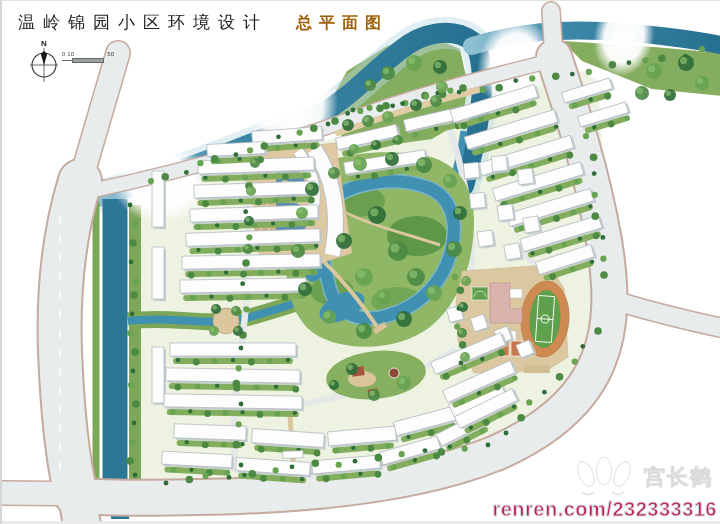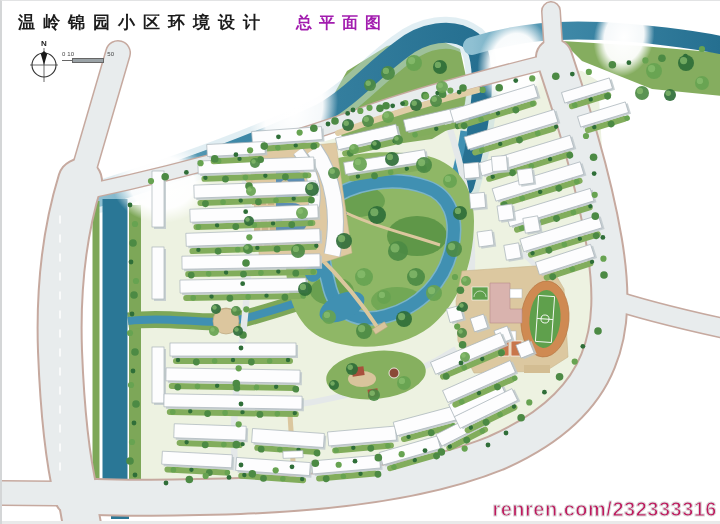--- a/index.html
+++ b/index.html
@@ -8,22 +8,22 @@
     --building:#fdfdfd; --building-shadow:#bfc9cd; --plaza-tan:#dfc9a2;
     --track-orange:#cf8a52; --pitch-green:#5fa04c; --court-orange:#c8764b;
     --school-pink:#d9b3ae; --lake-blue:#4090b2; --star-blue:#b8d4ea;
   }
   html,body{margin:0;padding:0;background:#fff;}
   .page{position:relative;width:720px;height:524px;background:#fff;overflow:hidden;
         border-left:2px solid #d4d6d7;border-top:1px solid #e2e3e4;
         font-family:"Liberation Sans","DejaVu Sans",sans-serif;}
   .map-svg{position:absolute;left:0;top:0;width:720px;height:524px;}
   .header{position:absolute;left:16px;top:10px;display:flex;align-items:baseline;z-index:5;}
-  .title{font-size:17px;font-weight:bold;color:#1c1c1c;letter-spacing:8px;white-space:nowrap;}
-  .subtitle{font-size:16px;font-weight:bold;color:#a21caf;letter-spacing:7px;margin-left:28px;white-space:nowrap;}
+  .title{font-size:17px;font-weight:normal;color:#1c1c1c;letter-spacing:8px;white-space:nowrap;}
+  .subtitle{font-size:16px;font-weight:bold;color:#a16207;letter-spacing:7px;margin-left:28px;white-space:nowrap;}
   .compass{position:absolute;left:24px;top:36px;z-index:5;}
   .scalebar{position:absolute;left:60px;top:50px;z-index:5;width:52px;font-size:6px;color:#444;}
   .scalebar .labels{display:flex;justify-content:space-between;line-height:6px;}
   .scalebar .labels .l0{margin-right:2px;}
   .scalebar .bar{margin-top:2px;display:flex;align-items:center;height:3px;}
   .scalebar .seg1{width:10px;border-bottom:1px solid #666;height:0;}
   .scalebar .seg2{width:30px;height:2.5px;background:#9aa2a6;border:0.5px solid #666;}
   .wm{position:absolute;right:5px;bottom:4px;z-index:6;text-align:right;}
   .wm-top{display:flex;align-items:center;justify-content:flex-end;gap:8px;margin-right:4px;}
   .wm-name{font-size:21px;font-weight:bold;color:#fff;-webkit-text-stroke:1px #dcdcdc;letter-spacing:2px;}
@@ -747,17 +747,28 @@
       <span><span class="l0">0</span><span>10</span></span>
       <span>50</span>
     </div>
     <div class="bar">
         <span class="seg1"></span>
         <span class="seg2"></span>
       </div>
   </div>
 
   <div class="wm">
+    <div class="wm-top">
+      <svg width="64" height="42" viewBox="0 0 64 42">
+        <g fill="#fff" stroke="#e0e0e0" stroke-width="1">
+          <ellipse cx="14" cy="18" rx="7" ry="13" transform="rotate(-24 14 18)"></ellipse>
+          <ellipse cx="32" cy="15" rx="7.5" ry="14"></ellipse>
+          <ellipse cx="50" cy="18" rx="7" ry="13" transform="rotate(24 50 18)"></ellipse>
+        </g>
+        <path d="M10,36 q6,5 12,0 M40,36 q6,5 12,0" fill="none" stroke="#e6e6e6" stroke-width="2"></path>
+      </svg>
+      <span class="wm-name">宫长鹤</span>
+    </div>
     <div class="wm-url">renren.com/232333316</div>
   </div>
 
   <div class="bottom-strip"></div>
 </div>
 
 </body></html>

